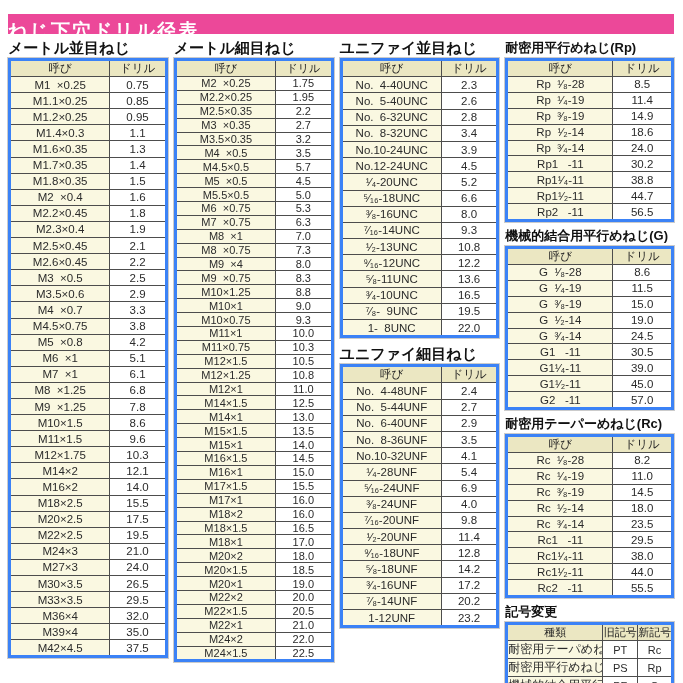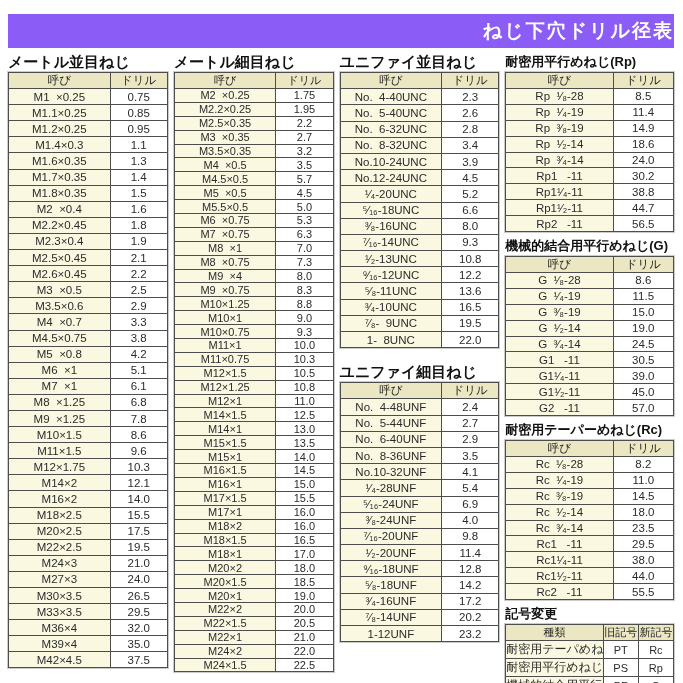--- a/index.html
+++ b/index.html
@@ -4,37 +4,37 @@
 <style>
   html,body{margin:0;padding:0;background:#fff;}
   .page{
     width:683px;height:683px;box-sizing:border-box;
     background:#fff;position:relative;overflow:hidden;
     padding:14px 9px 0 8px;
     font-family:"Liberation Sans","DejaVu Sans",sans-serif;
     color:#2b2b2b;
   }
   .banner{
-    height:34px;line-height:34px;background:#8b5cf6;color:#fff;
-    text-align:right;font-size:19px;font-weight:bold;letter-spacing:2px;
+    height:20px;line-height:34px;background:#ec4899;color:#fff;
+    text-align:left;font-size:19px;font-weight:bold;letter-spacing:2px;
   }
   .cols{display:flex;gap:6px;margin-top:4px;align-items:flex-start;}
   .col{display:flex;flex-direction:column;}
   .col1,.col2,.col3{width:161px;}
   .col4{width:170px;}
   .sec-title{
     font-size:15px;font-weight:bold;line-height:20px;height:20px;
     white-space:nowrap;color:#111;
   }
   .col4 .sec-title{font-size:13px;}
   .block{margin-bottom:4px;}
-  .col3 .block + .block{margin-top:10px;}
+  .col3 .block + .block{margin-top:2px;}
   table{
     width:100%;border-collapse:collapse;table-layout:fixed;
-    border:1px solid #3b82f6;box-shadow:0 0 0 1px #cbcbcb;
+    border:3px solid #3b82f6;box-shadow:0 0 0 1px #cbcbcb;
     background:#fff;
   }
   th,td{
     border:1px solid #4d4d4d;text-align:center;vertical-align:middle;
     padding:0;white-space:pre;overflow:hidden;
   }
   th{background:#ebe7c2;font-weight:normal;color:#222;}
   td.name{background:#faf8e1;}
   td.val{background:#ffffff;}
   

